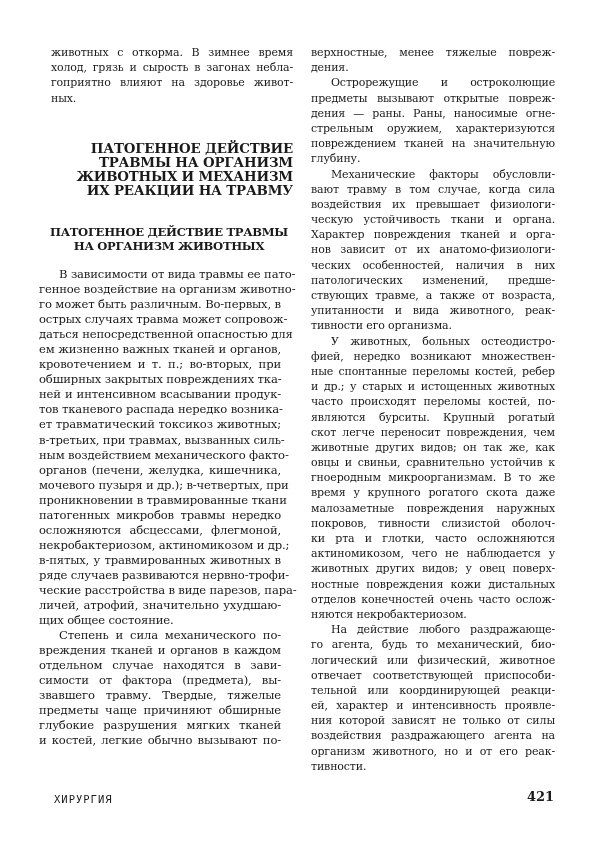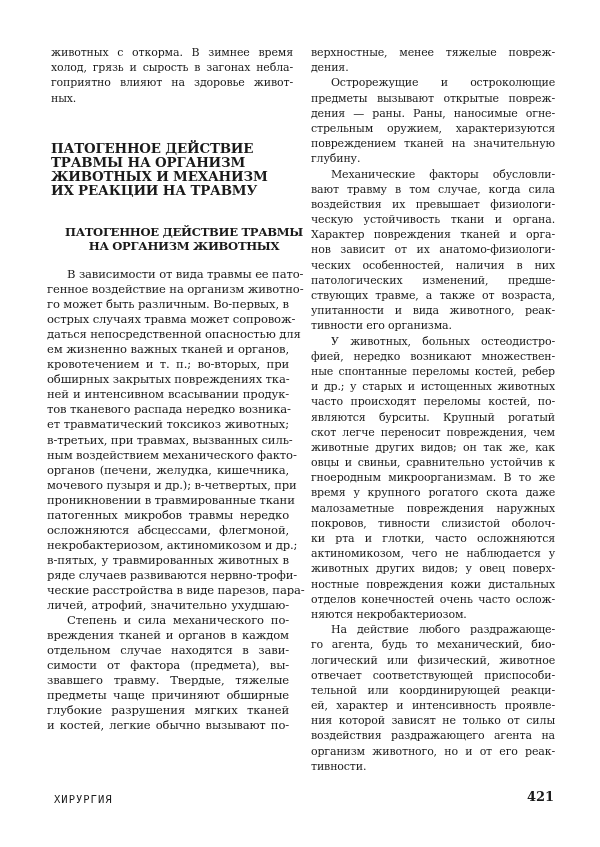--- a/index.html
+++ b/index.html
@@ -6,24 +6,24 @@
   body {
     width: 600px; height: 847px; background: #ffffff; position: relative; overflow: hidden;
     font-family: "DejaVu Serif", "Liberation Serif", serif; color: #1a1a1a;
   }
   .col { position: absolute; top: 45px; font-size: 11px; line-height: 15.2px; }
   .col-left { left: 51px; width: 242px; }
   .col-right { left: 311px; width: 244px; }
   .line { display: block; white-space: nowrap; text-align: justify; text-align-last: justify; height: 15.2px; overflow: visible; letter-spacing: -0.15px; }
   .line.last { text-align-last: left; }
   .line.indent { padding-left: 20px; }
-  .h1 { position: absolute; left: 51px; width: 242px; top: 141px; text-align: left; font-weight: bold; font-size: 13.4px; line-height: 14px; letter-spacing: -0.2px; }
-  .h2 { position: absolute; left: 63px; width: 242px; top: 226px; text-align: center; font-weight: bold; font-size: 11.6px; line-height: 13.5px; letter-spacing: -0.3px; }
+  .h1 { position: absolute; left: 51px; width: 242px; top: 141px; text-align: right; font-weight: bold; font-size: 13.4px; line-height: 14px; letter-spacing: -0.2px; }
+  .h2 { position: absolute; left: 48px; width: 242px; top: 226px; text-align: center; font-weight: bold; font-size: 11.6px; line-height: 13.5px; letter-spacing: -0.3px; }
   .h1 span, .h2 span { display: block; white-space: nowrap; }
-  .body2 { position: absolute; left: 47px; width: 242px; top: 267px; font-size: 11.6px; line-height: 15.05px; }
+  .body2 { position: absolute; left: 39px; width: 242px; top: 267px; font-size: 11.6px; line-height: 15.05px; }
   .body2 .line { height: 15.05px; }
   .footer-left { position: absolute; left: 54px; top: 793px; font-size: 10.5px; letter-spacing: 1px; font-family: "DejaVu Sans Mono", "Liberation Mono", monospace; }
   .footer-right { position: absolute; left: 527px; top: 789px; font-size: 13px; font-weight: bold; }
 </style>
 </head>
 <body>
 
 <div class="col col-left">
   <span class="line">животных с откорма. В зимнее время</span>
   <span class="line">холод, грязь и сырость в загонах небла-</span>
@@ -60,20 +60,21 @@
   <span class="line">органов (печени, желудка, кишечника,</span>
   <span class="line">мочевого пузыря и др.); в-четвертых, при</span>
   <span class="line">проникновении в травмированные ткани</span>
   <span class="line">патогенных микробов травмы нередко</span>
   <span class="line">осложняются абсцессами, флегмоной,</span>
   <span class="line">некробактериозом, актиномикозом и др.;</span>
   <span class="line">в-пятых, у травмированных животных в</span>
   <span class="line">ряде случаев развиваются нервно-трофи-</span>
   <span class="line">ческие расстройства в виде парезов, пара-</span>
   <span class="line">личей, атрофий, значительно ухудшаю-</span>
+  <span class="line last">щих общее состояние.</span>
   <span class="line indent">Степень и сила механического по-</span>
   <span class="line">вреждения тканей и органов в каждом</span>
   <span class="line">отдельном случае находятся в зави-</span>
   <span class="line">симости от фактора (предмета), вы-</span>
   <span class="line">звавшего травму. Твердые, тяжелые</span>
   <span class="line">предметы чаще причиняют обширные</span>
   <span class="line">глубокие разрушения мягких тканей</span>
   <span class="line">и костей, легкие обычно вызывают по-</span>
 </div>
 

